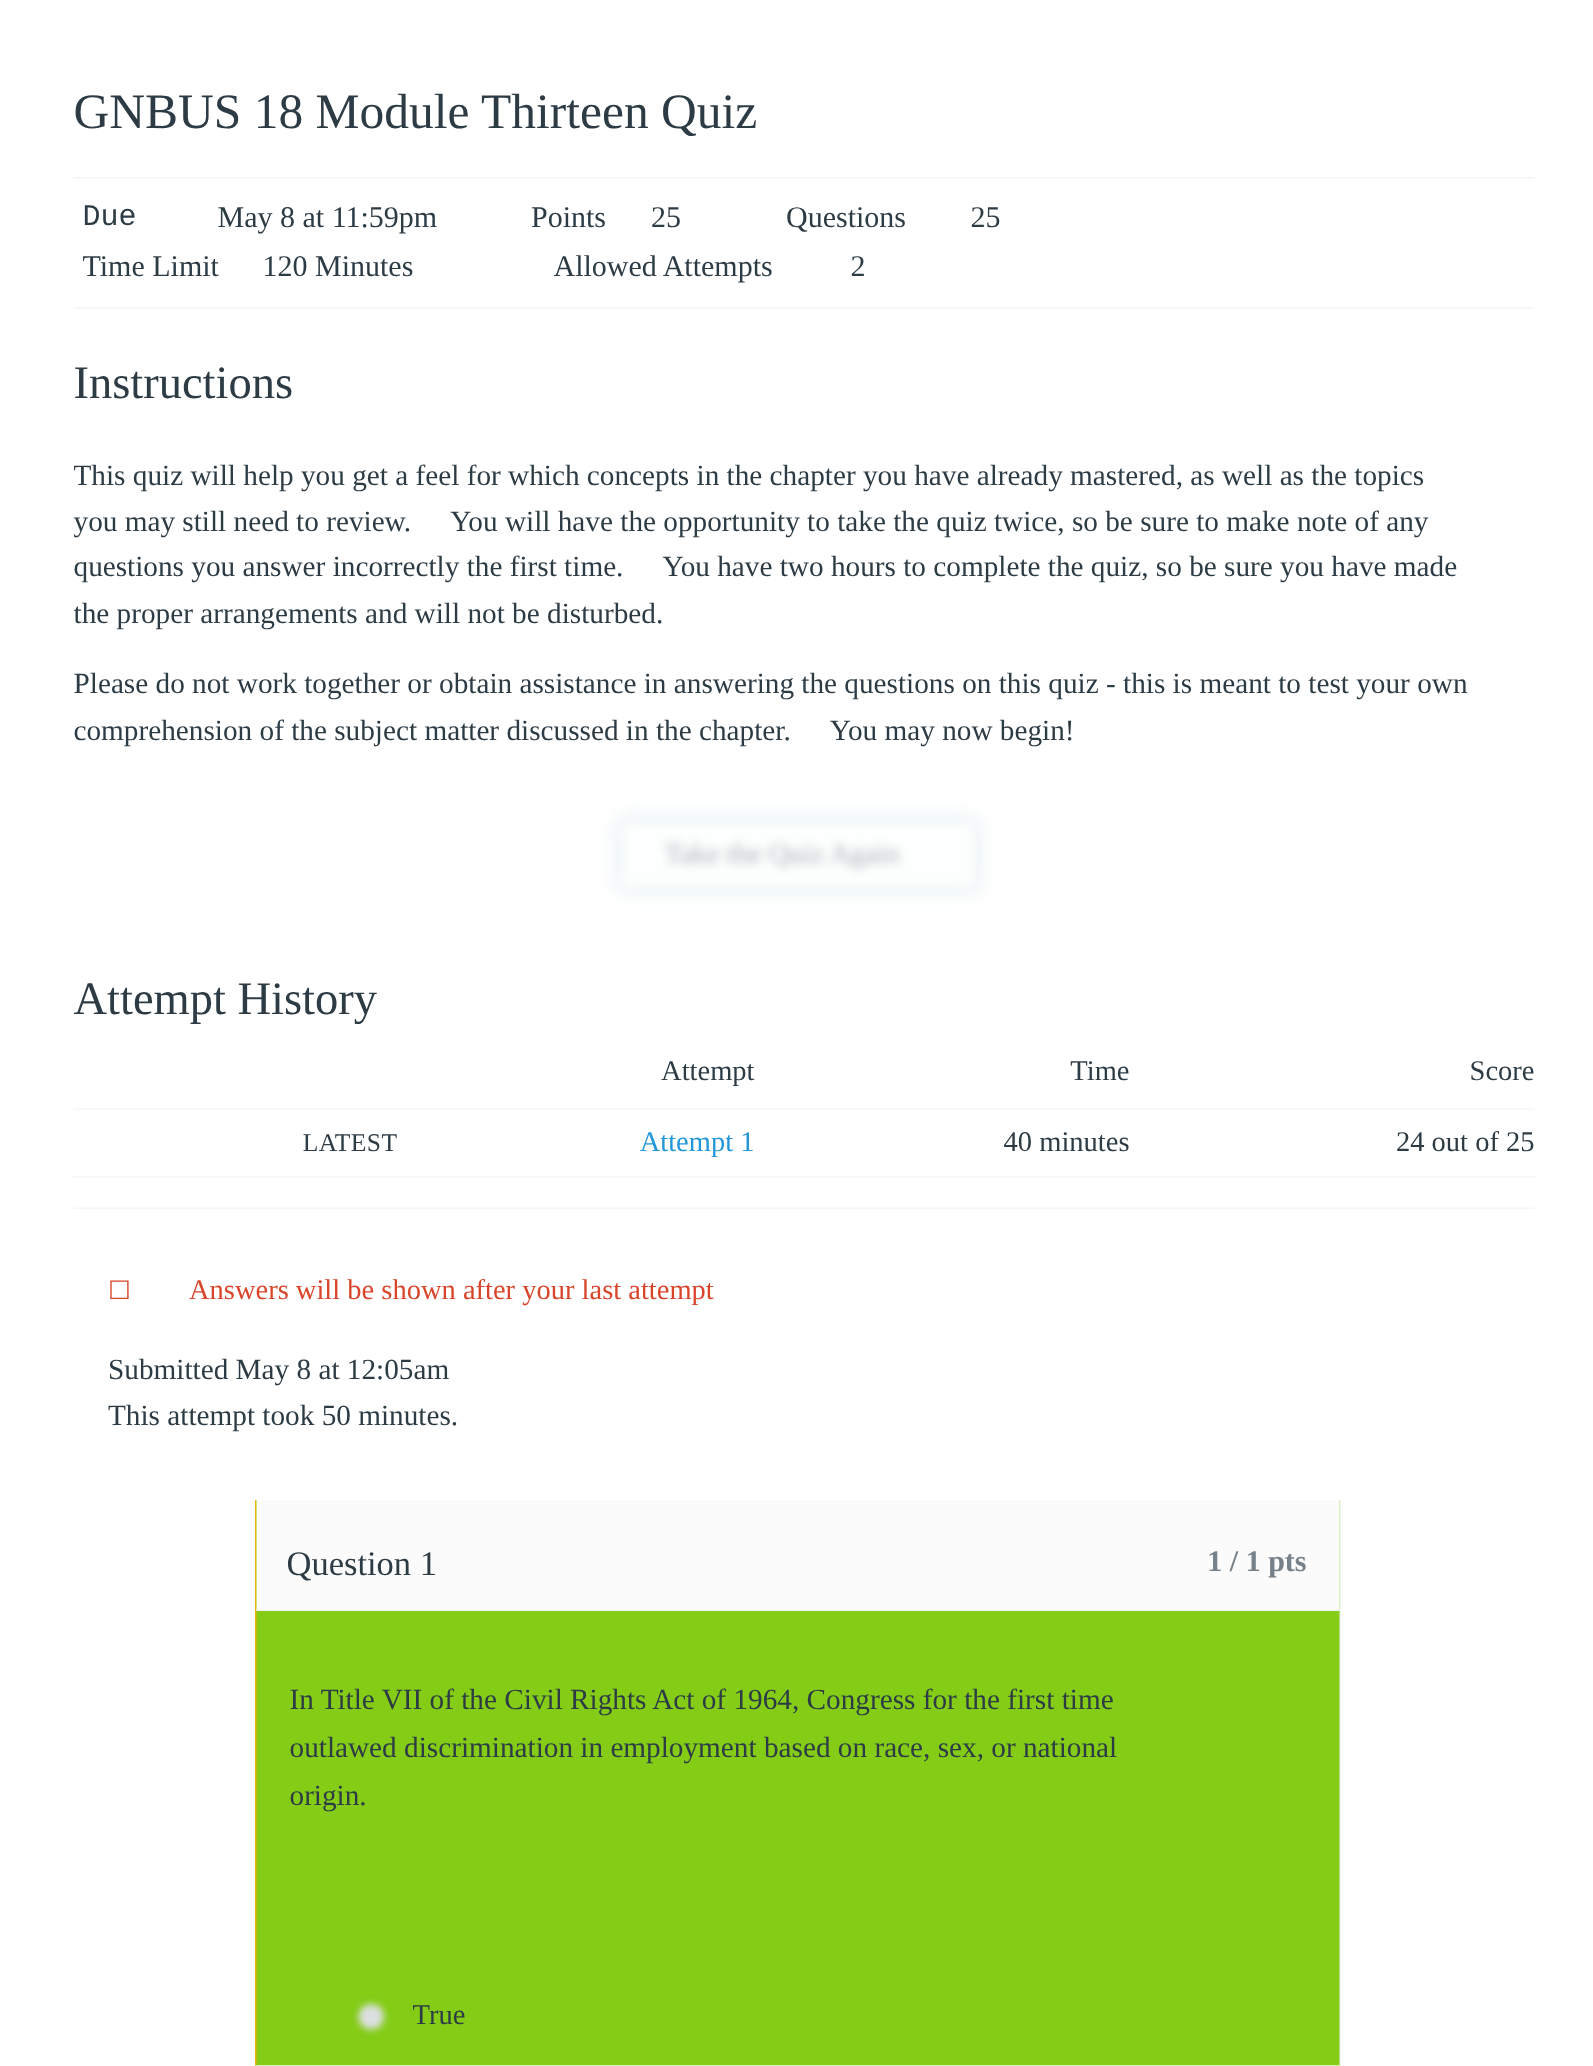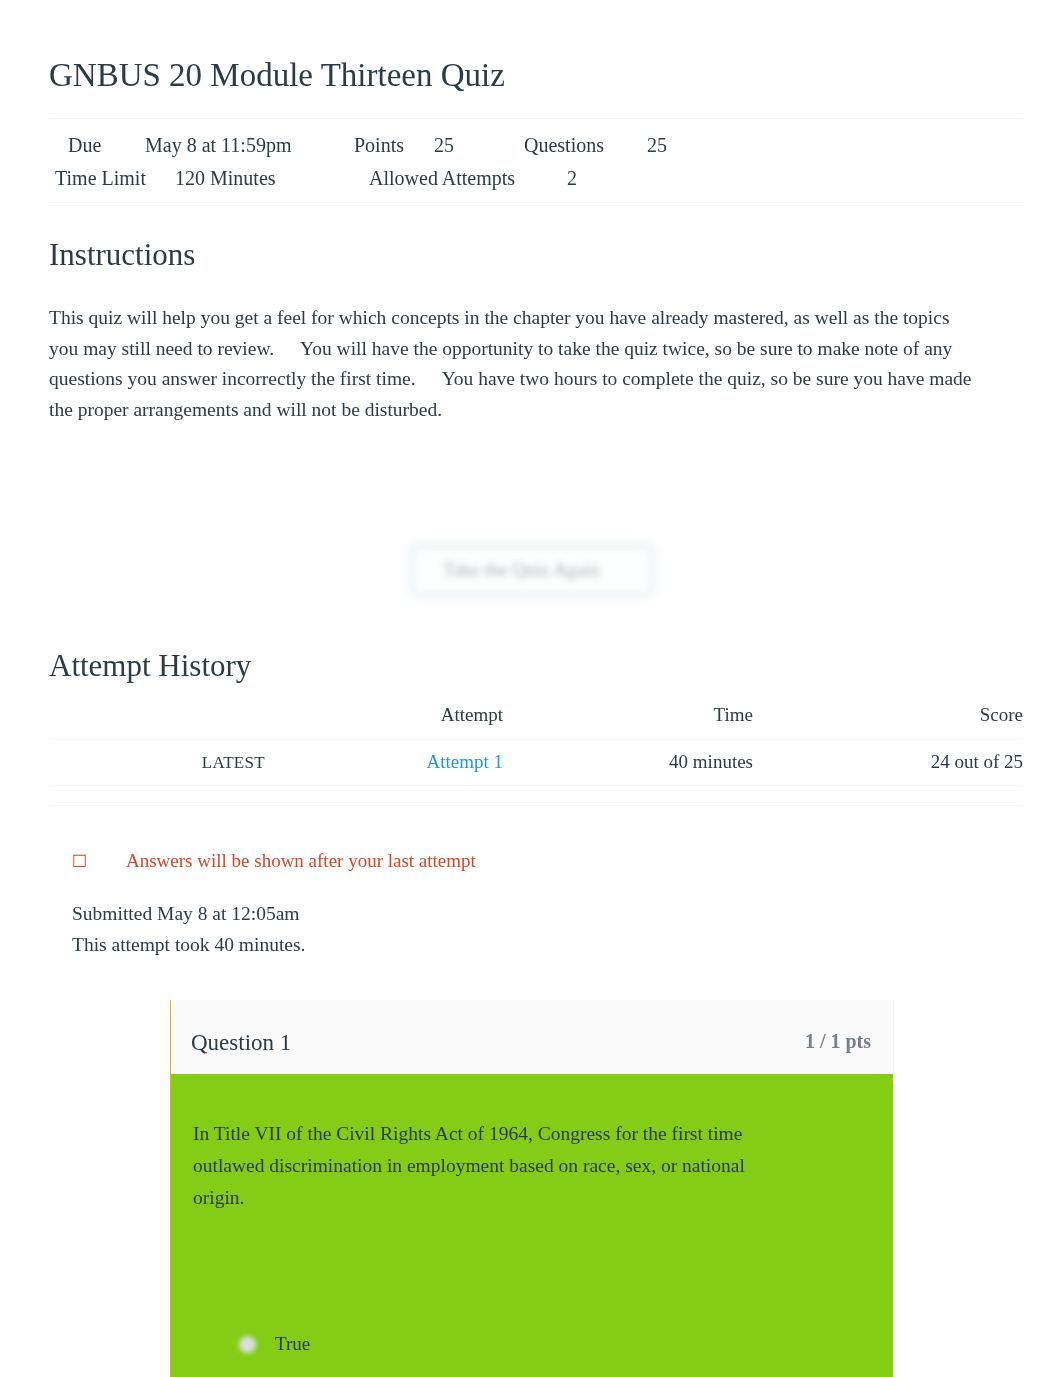--- a/index.html
+++ b/index.html
@@ -55,21 +55,21 @@
     height: 33px;
     font-size: 20px;
     line-height: 33px;
     white-space: nowrap;
     color: #2d3b45;
   }
   .hdr-cell { position: absolute; top: 0; }
   .hdr-label { color: #2d3b45; }
   .hdr-value { color: #2d3b45; }
 
-  .c-due-l   { left: 19px; }
+  .c-due-l   { left: 6px; font-family: Liberation Mono, monospace; }
   .c-due-v   { left: 96px; }
   .c-pts-l   { left: 305px; }
   .c-pts-v   { left: 385px; }
   .c-qs-l    { left: 475px; }
   .c-qs-v    { left: 598px; }
 
   .c-tl-l    { left: 6px; }
   .c-tl-v    { left: 126px; }
   .c-aa-l    { left: 320px; }
   .c-aa-v    { left: 518px; }
@@ -285,21 +285,21 @@
     font-size: 19px;
     color: #2d3b45;
     line-height: 30px;
   }
 </style>
 </head>
 <body>
 
 <div class="page">
 
-  <h1 class="quiz-title">GNBUS 20 Module Thirteen Quiz</h1>
+  <h1 class="quiz-title">GNBUS 18 Module Thirteen Quiz</h1>
 
   <div class="header-band">
     <div class="hdr-row">
       <span class="hdr-cell hdr-label c-due-l">Due</span>
       <span class="hdr-cell hdr-value c-due-v">May 8 at 11:59pm</span>
       <span class="hdr-cell hdr-label c-pts-l">Points</span>
       <span class="hdr-cell hdr-value c-pts-v">25</span>
       <span class="hdr-cell hdr-label c-qs-l">Questions</span>
       <span class="hdr-cell hdr-value c-qs-v">25</span>
     </div>
@@ -308,20 +308,21 @@
       <span class="hdr-cell hdr-value c-tl-v">120 Minutes</span>
       <span class="hdr-cell hdr-label c-aa-l">Allowed Attempts</span>
       <span class="hdr-cell hdr-value c-aa-v">2</span>
     </div>
   </div>
 
   <h2 class="sec-heading" id="instructions-heading">Instructions</h2>
 
   <div class="instr-body">
     <p><span>This quiz will help you get a feel for which concepts in the chapter you have already mastered, as well as the topics you may still need to review.</span><span class="gap"></span><span>You will have the opportunity to take the quiz twice, so be sure to make note of any questions you answer incorrectly the first time.</span><span class="gap"></span><span>You have two hours to complete the quiz, so be sure you have made the proper arrangements and will not be disturbed.</span></p>
+    <p><span>Please do not work together or obtain assistance in answering the questions on this quiz - this is meant to test your own comprehension of the subject matter discussed in the chapter.</span><span class="gap"></span><span>You may now begin!</span></p>
   </div>
 
   <div class="retake-wrap">
     <div class="retake-btn">
       <span>Take the Quiz Again</span>
     </div>
   </div>
 
   <h2 class="sec-heading" id="attempt-history-heading">Attempt History</h2>
 
@@ -349,21 +350,21 @@
   </table>
   <div class="table-foot-rule"></div>
 
   <div class="answers-notice">
     <span class="notice-icon">☐</span>
     <span class="notice-text">Answers will be shown after your last attempt</span>
   </div>
 
   <div class="score-block">
     <div class="score-line">Submitted May 8 at 12:05am</div>
-    <div class="score-line">This attempt took 40 minutes.</div>
+    <div class="score-line">This attempt took 50 minutes.</div>
   </div>
 
   <div class="question-card">
     <div class="q-header">
       <span class="q-title">Question 1</span>
       <span class="q-points">1 / 1 pts</span>
     </div>
     <div class="q-body">
       <div class="q-text">In Title VII of the Civil Rights Act of 1964, Congress for the first time outlawed discrimination in employment based on race, sex, or national origin.</div>
       <div class="answers">

